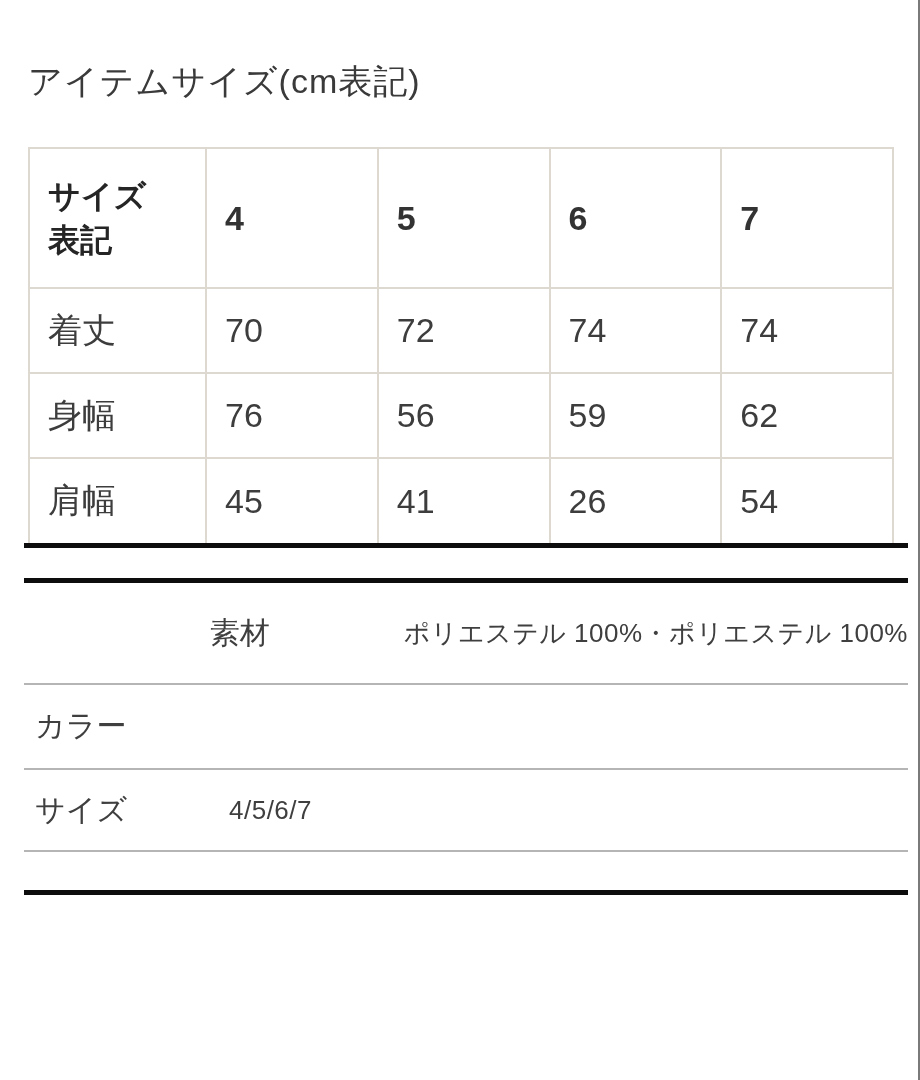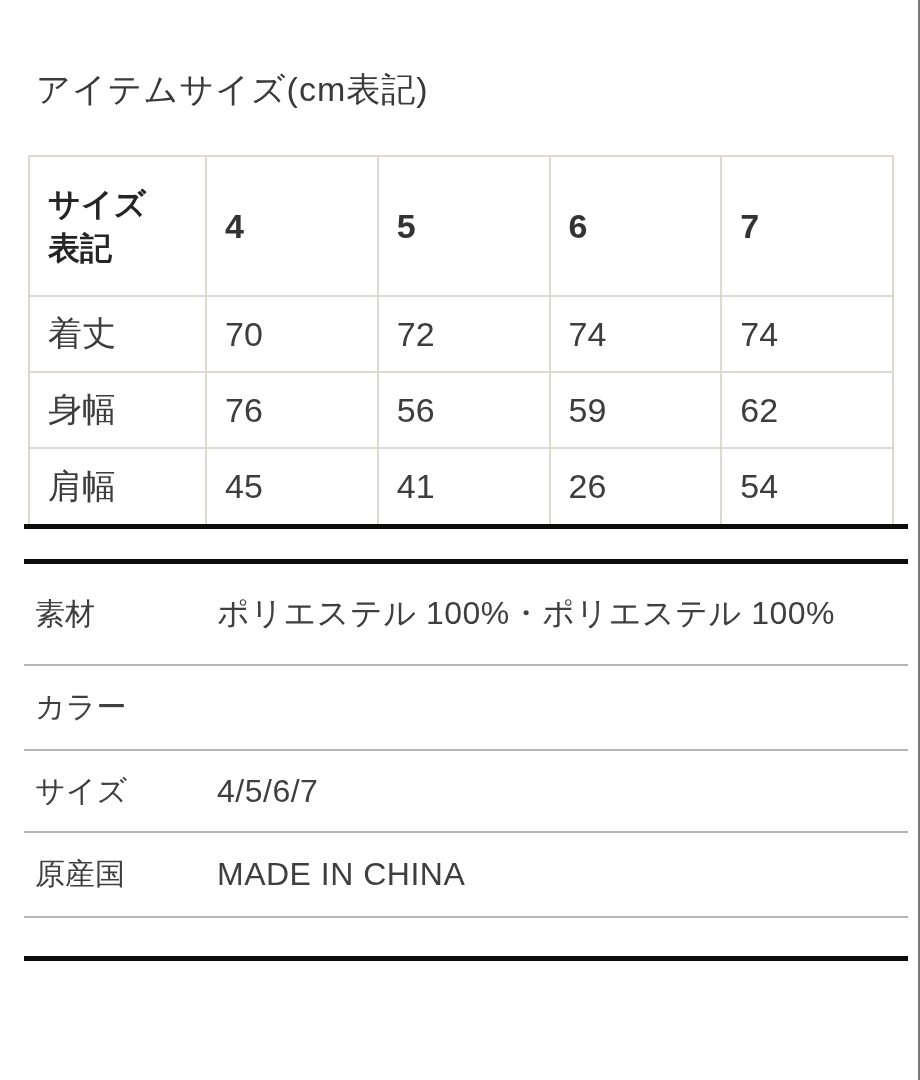--- a/index.html
+++ b/index.html
@@ -12,21 +12,21 @@
     height: 1080px;
     position: relative;
     overflow: hidden;
     font-family: "Liberation Sans", "DejaVu Sans", sans-serif;
     color: #3d3d3d;
   }
   .page {
     padding-left: 24px;
   }
   .section-title {
-    margin: 12px;
+    margin: 4px;
     padding-top: 55px;
     font-size: 34px;
     line-height: 44px;
     font-weight: 400;
     color: #3a3a3a;
     letter-spacing: 1px;
   }
   table.size-table {
     border-collapse: collapse;
     margin-top: 44px;
@@ -36,21 +36,21 @@
     background: #fff;
   }
   table.size-table th, table.size-table td {
     border: 2px solid #ddd8d0;
     text-align: left;
     vertical-align: middle;
     padding: 0 0 0 18px;
     background: #fff;
   }
   table.size-table thead tr { height: 140px; }
-  table.size-table tbody tr { height: 76px; }
+  table.size-table tbody tr { height: 85px; }
   th.corner-header {
     width: 157px; 
     font-size: 32px;
     line-height: 44px;
     font-weight: 700;
     color: #252525;
   }
   th.size-col-header {
     font-size: 34px;
     font-weight: 600;
@@ -74,32 +74,33 @@
     width: 884px;
   }
   .detail-row {
     display: flex;
     align-items: center;
     border-bottom: 2px solid #b5b5b5;
     padding-left: 11px;
     box-sizing: border-box;
     min-height: 85px;
   }
-  .detail-row.row-tall { min-height: 102px; }
+  .detail-row.row-tall { min-height: 102px; justify-content: flex-end; }
   .detail-row.row-med  { min-height: 82px; }
   .detail-label {
     width: 182px;
     flex: 0 0 182px;
     font-size: 30px;
     color: #3f3f3f;
   }
   .detail-value {
-    font-size: 32px;
+    font-size: 26px;
     color: #3f3f3f;
     letter-spacing: 0.5px;
+    margin-left: 12px;
   }
   .right-edge-line {
     position: absolute;
     top: 0;
     right: 0;
     width: 2px;
     height: 1080px;
     background: #7a7a7a;
   }
 </style>
@@ -153,23 +154,19 @@
       <div class="detail-label">素材</div>
       <div class="detail-value">ポリエステル 100%・ポリエステル 100%</div>
     </div>
     <div class="detail-row">
       <div class="detail-label">カラー</div>
     </div>
     <div class="detail-row row-med">
       <div class="detail-label">サイズ</div>
       <div class="detail-value">4/5/6/7</div>
     </div>
-    <div class="detail-row">
-      <div class="detail-label">原産国</div>
-      <div class="detail-value">MADE IN CHINA</div>
-    </div>
   </div>
 
   <div class="rule-thick rule-page-bottom"></div>
 
 </div>
 
 <div class="right-edge-line"></div>
 
 </body></html>

